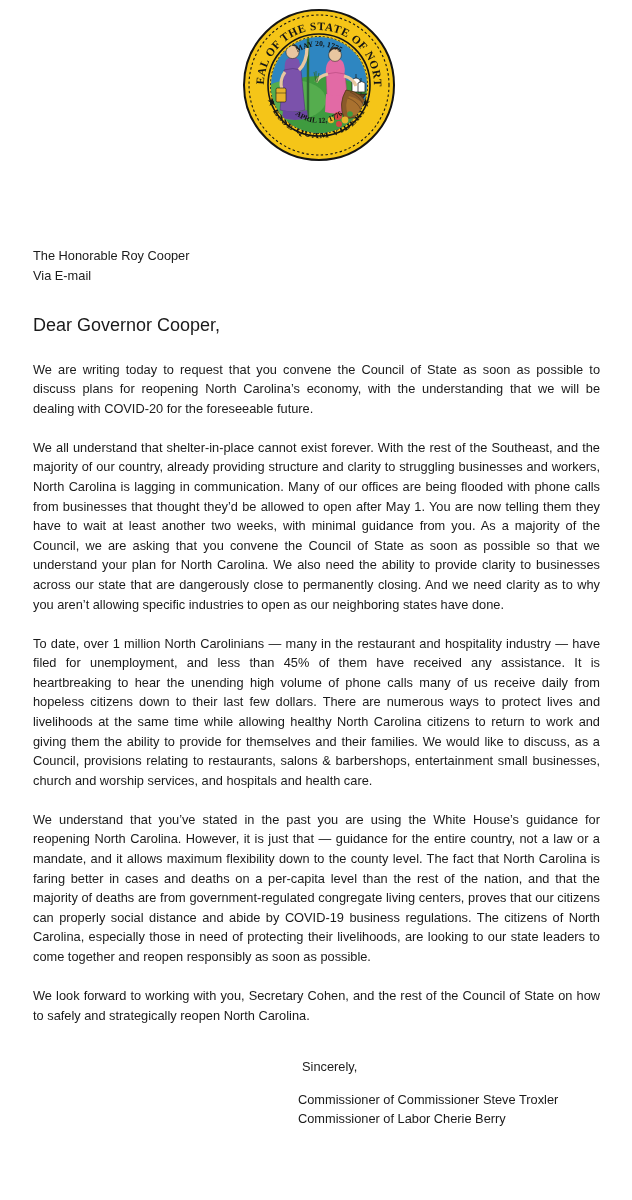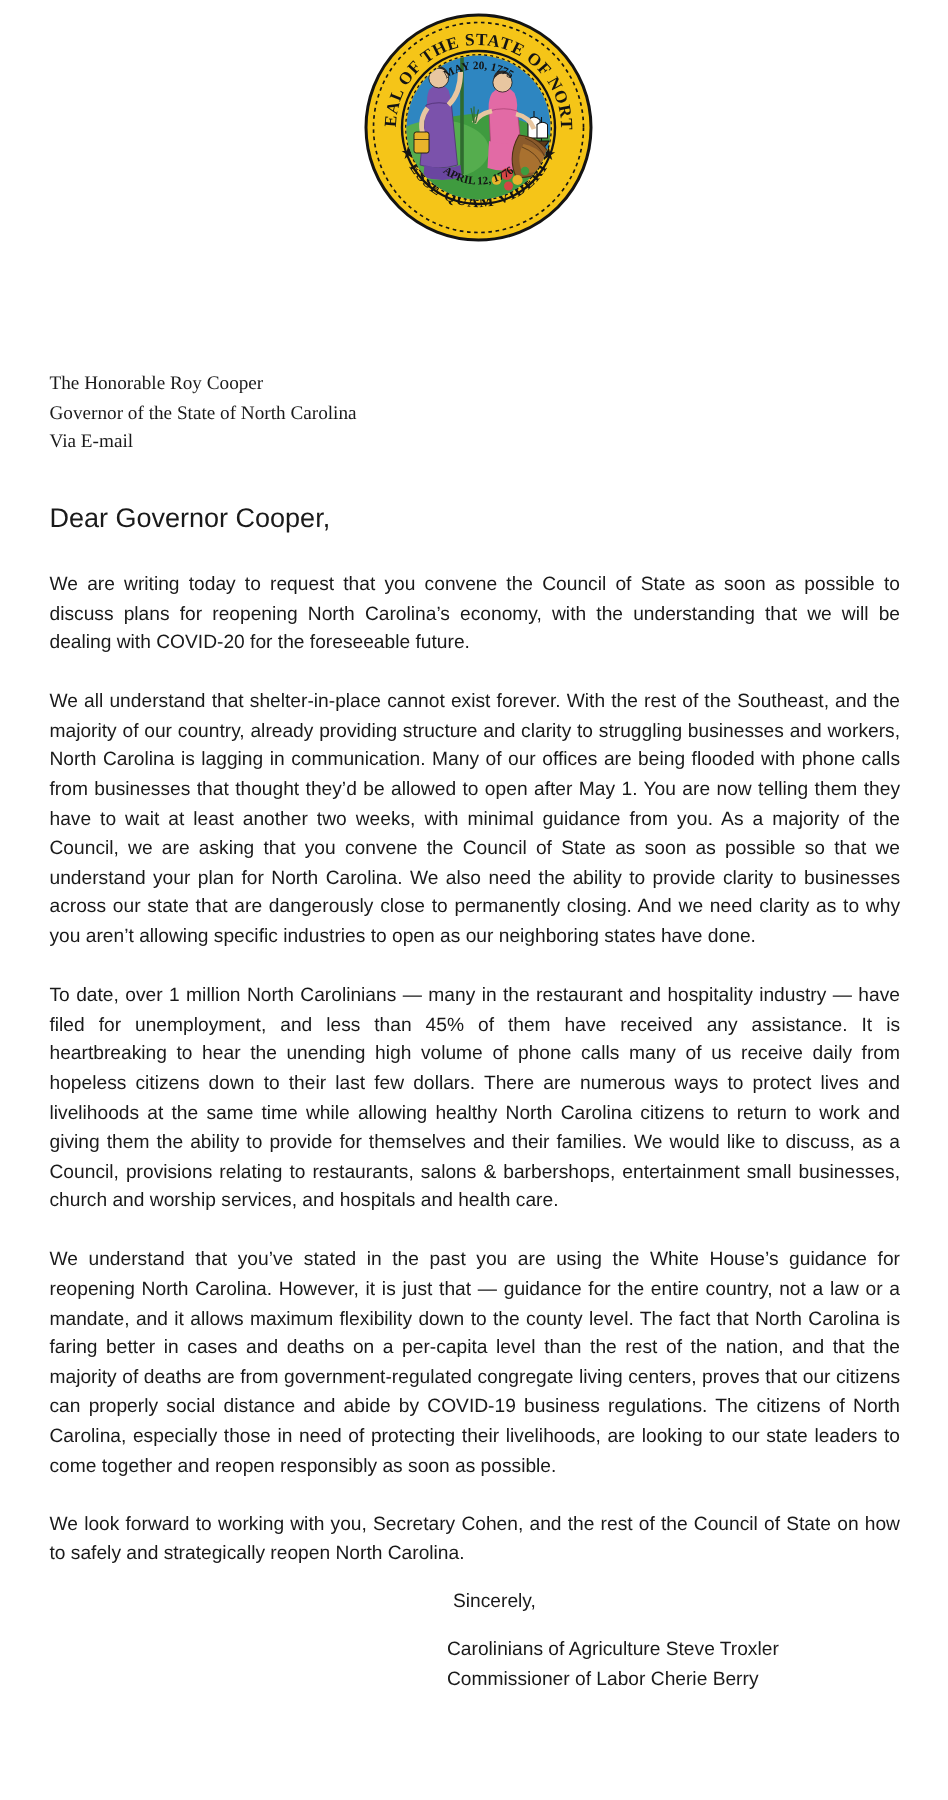--- a/index.html
+++ b/index.html
@@ -41,42 +41,41 @@
   .date-line {
     margin: 0 0 0 248px;
     font-size: 12.8px;
     line-height: 20px;
     white-space: nowrap;
   }
   .addressee {
     margin-top: 41px;
     font-size: 12.8px;
     line-height: 19.5px;
-    font-family: Liberation Serif, serif;
   }
   .addressee div { white-space: nowrap; }
 
   .salutation {
     margin-top: 31px;
     font-size: 18px;
     line-height: 19.5px;
   }
   p.para {
     margin: 0;
     padding: 0;
     font-size: 12.8px;
     line-height: 19.6px;
     text-align: justify;
     text-justify: inter-word;
   }
   p.para + p.para { margin-top: 19.5px; }
   .body-block { margin-top: 24px; }
 
   .closing {
-    margin-top: 12px;
+    margin-top: 32px;
     margin-left: 269px;
     font-size: 12.8px;
     line-height: 19.5px;
   }
   .signers {
     margin-top: 13px;
     margin-left: 265px;
     font-size: 12.8px;
     line-height: 19.5px;
   }
@@ -182,36 +181,35 @@
         <textPath href="#arcDateBot" startOffset="50%" text-anchor="middle">APRIL 12, 1776</textPath>
       </text>
     </svg>
   </div>
 
   <div class="letter">
 
 
     <div class="addressee">
       <div>The Honorable Roy Cooper</div>
-      <div>Governor of the State of North Carolina</div>
       <div>Via E-mail</div>
     </div>
 
     <div class="salutation">Dear Governor Cooper,</div>
 
     <div class="body-block">
       <p class="para">We are writing today to request that you convene the Council of State as soon as possible to discuss plans for reopening North Carolina’s economy, with the understanding that we will be dealing with COVID-20 for the foreseeable future.</p>
       <p class="para">We all understand that shelter-in-place cannot exist forever. With the rest of the Southeast, and the majority of our country, already providing structure and clarity to struggling businesses and workers, North Carolina is lagging in communication. Many of our offices are being flooded with phone calls from businesses that thought they’d be allowed to open after May 1. You are now telling them they have to wait at least another two weeks, with minimal guidance from you. As a majority of the Council, we are asking that you convene the Council of State as soon as possible so that we understand your plan for North Carolina. We also need the ability to provide clarity to businesses across our state that are dangerously close to permanently closing. And we need clarity as to why you aren’t allowing specific industries to open as our neighboring states have done.</p>
       <p class="para">To date, over 1 million North Carolinians — many in the restaurant and hospitality industry — have filed for unemployment, and less than 45% of them have received any assistance. It is heartbreaking to hear the unending high volume of phone calls many of us receive daily from hopeless citizens down to their last few dollars. There are numerous ways to protect lives and livelihoods at the same time while allowing healthy North Carolina citizens to return to work and giving them the ability to provide for themselves and their families. We would like to discuss, as a Council, provisions relating to restaurants, salons &amp; barbershops, entertainment small businesses, church and worship services, and hospitals and health care.</p>
       <p class="para">We understand that you’ve stated in the past you are using the White House’s guidance for reopening North Carolina. However, it is just that — guidance for the entire country, not a law or a mandate, and it allows maximum flexibility down to the county level. The fact that North Carolina is faring better in cases and deaths on a per-capita level than the rest of the nation, and that the majority of deaths are from government-regulated congregate living centers, proves that our citizens can properly social distance and abide by COVID-19 business regulations. The citizens of North Carolina, especially those in need of protecting their livelihoods, are looking to our state leaders to come together and reopen responsibly as soon as possible.</p>
       <p class="para">We look forward to working with you, Secretary Cohen, and the rest of the Council of State on how to safely and strategically reopen North Carolina.</p>
     </div>
 
     <div class="closing">Sincerely,</div>
 
     <div class="signers">
-      <div>Carolinians of Agriculture Steve Troxler</div>
+      <div>Commissioner of Commissioner Steve Troxler</div>
       <div>Commissioner of Labor Cherie Berry</div>
 
     </div>
 
   </div>
 </div>
 
 </body></html>

